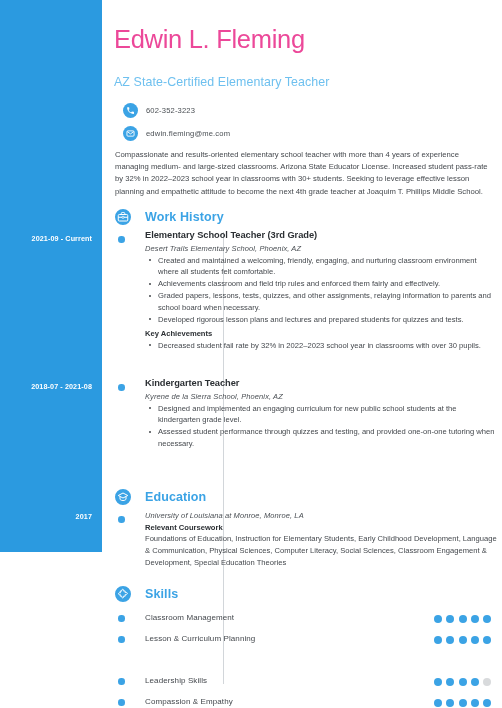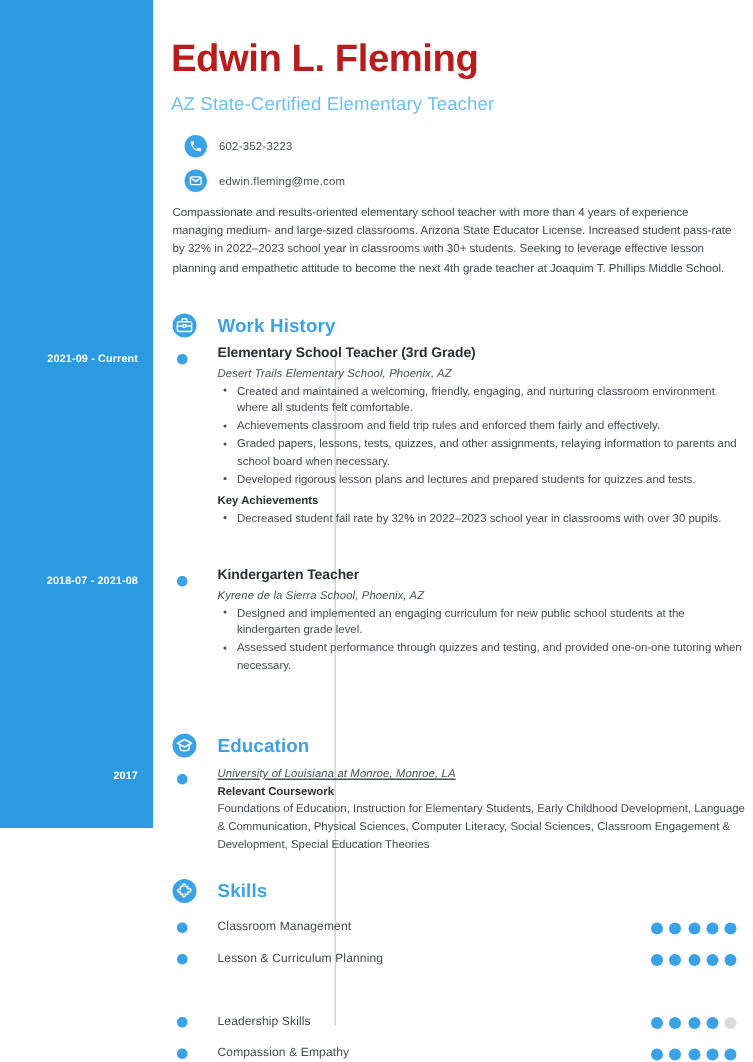--- a/index.html
+++ b/index.html
@@ -43,31 +43,31 @@
     position: absolute;
     left: 102px; top: 0;
     width: 400px;
     height: 708px;
   }
 
   
   #header { padding: 26px 0 0 12px; }
 
   #full-name {
-    color: #b91c1c;
+    color: #ec4899;
     font-size: 25.5px;
-    font-weight: bold;
+    font-weight: normal;
     letter-spacing: -0.3px;
     line-height: 1.08;
   }
 
   #job-title {
     color: #6ec0ef;
     font-size: 12.4px;
-    margin-top: 8px;
+    margin-top: 21px;
     letter-spacing: .1px;
   }
 
   
   #contacts {
     margin-top: 14px;
     padding-left: 9px;
   }
   .contact-row {
     display: flex;
@@ -318,21 +318,21 @@
           <path d="M12 4L2.5 9l9.5 5 9.5-5L12 4z"></path>
           <path d="M6 11.3V16c0 1.7 2.7 3 6 3s6-1.3 6-3v-4.7"></path>
         </svg>
       </span>
       <span class="sec-title">Education</span>
     </div>
   </div>
 
   <span class="tl-dot" style="top:516px;"></span>
   <div class="entry" style="top:511px;">
-    <div class="entry-sub" style="margin-top:0;text-decoration:underline;">University of Louisiana at Monroe, Monroe, LA</div>
+    <div class="entry-sub" style="margin-top:0;">University of Louisiana at Monroe, Monroe, LA</div>
     <div class="sub-head">Relevant Coursework</div>
     <div class="edu-body" style="margin-top:1px;">Foundations of Education, Instruction for Elementary Students, Early Childhood Development, Language &amp; Communication, Physical Sciences, Computer Literacy, Social Sciences, Classroom Engagement &amp; Development, Special Education Theories</div>
   </div>
 
   <div class="section" style="top:583px;">
     <div class="sec-head">
       <span class="sec-badge">
         <svg width="12" height="12" viewBox="0 0 24 24" fill="none" stroke="#ffffff" stroke-width="1.9" stroke-linejoin="round">
           <path d="M10 3.2a2 2 0 0 1 3.4 1.4c0 .5-.2 1-.5 1.4h3.4v3.4c.4-.3.9-.5 1.4-.5A2 2 0 0 1 19.1 13a2 2 0 0 1-1.4.5c-.5 0-1-.2-1.4-.5v3.4h-3.4c.3.4.5.9.5 1.4a2 2 0 0 1-3.4 1.4 2 2 0 0 1-.6-1.4c0-.5.2-1 .5-1.4H6.5V13c-.4.3-.9.5-1.4.5A2 2 0 0 1 3.7 10a2 2 0 0 1 1.4-.5c.5 0 1 .2 1.4.5V6h3.4c-.3-.4-.5-.9-.5-1.4 0-.5.2-1 .6-1.4z"></path>
         </svg>

